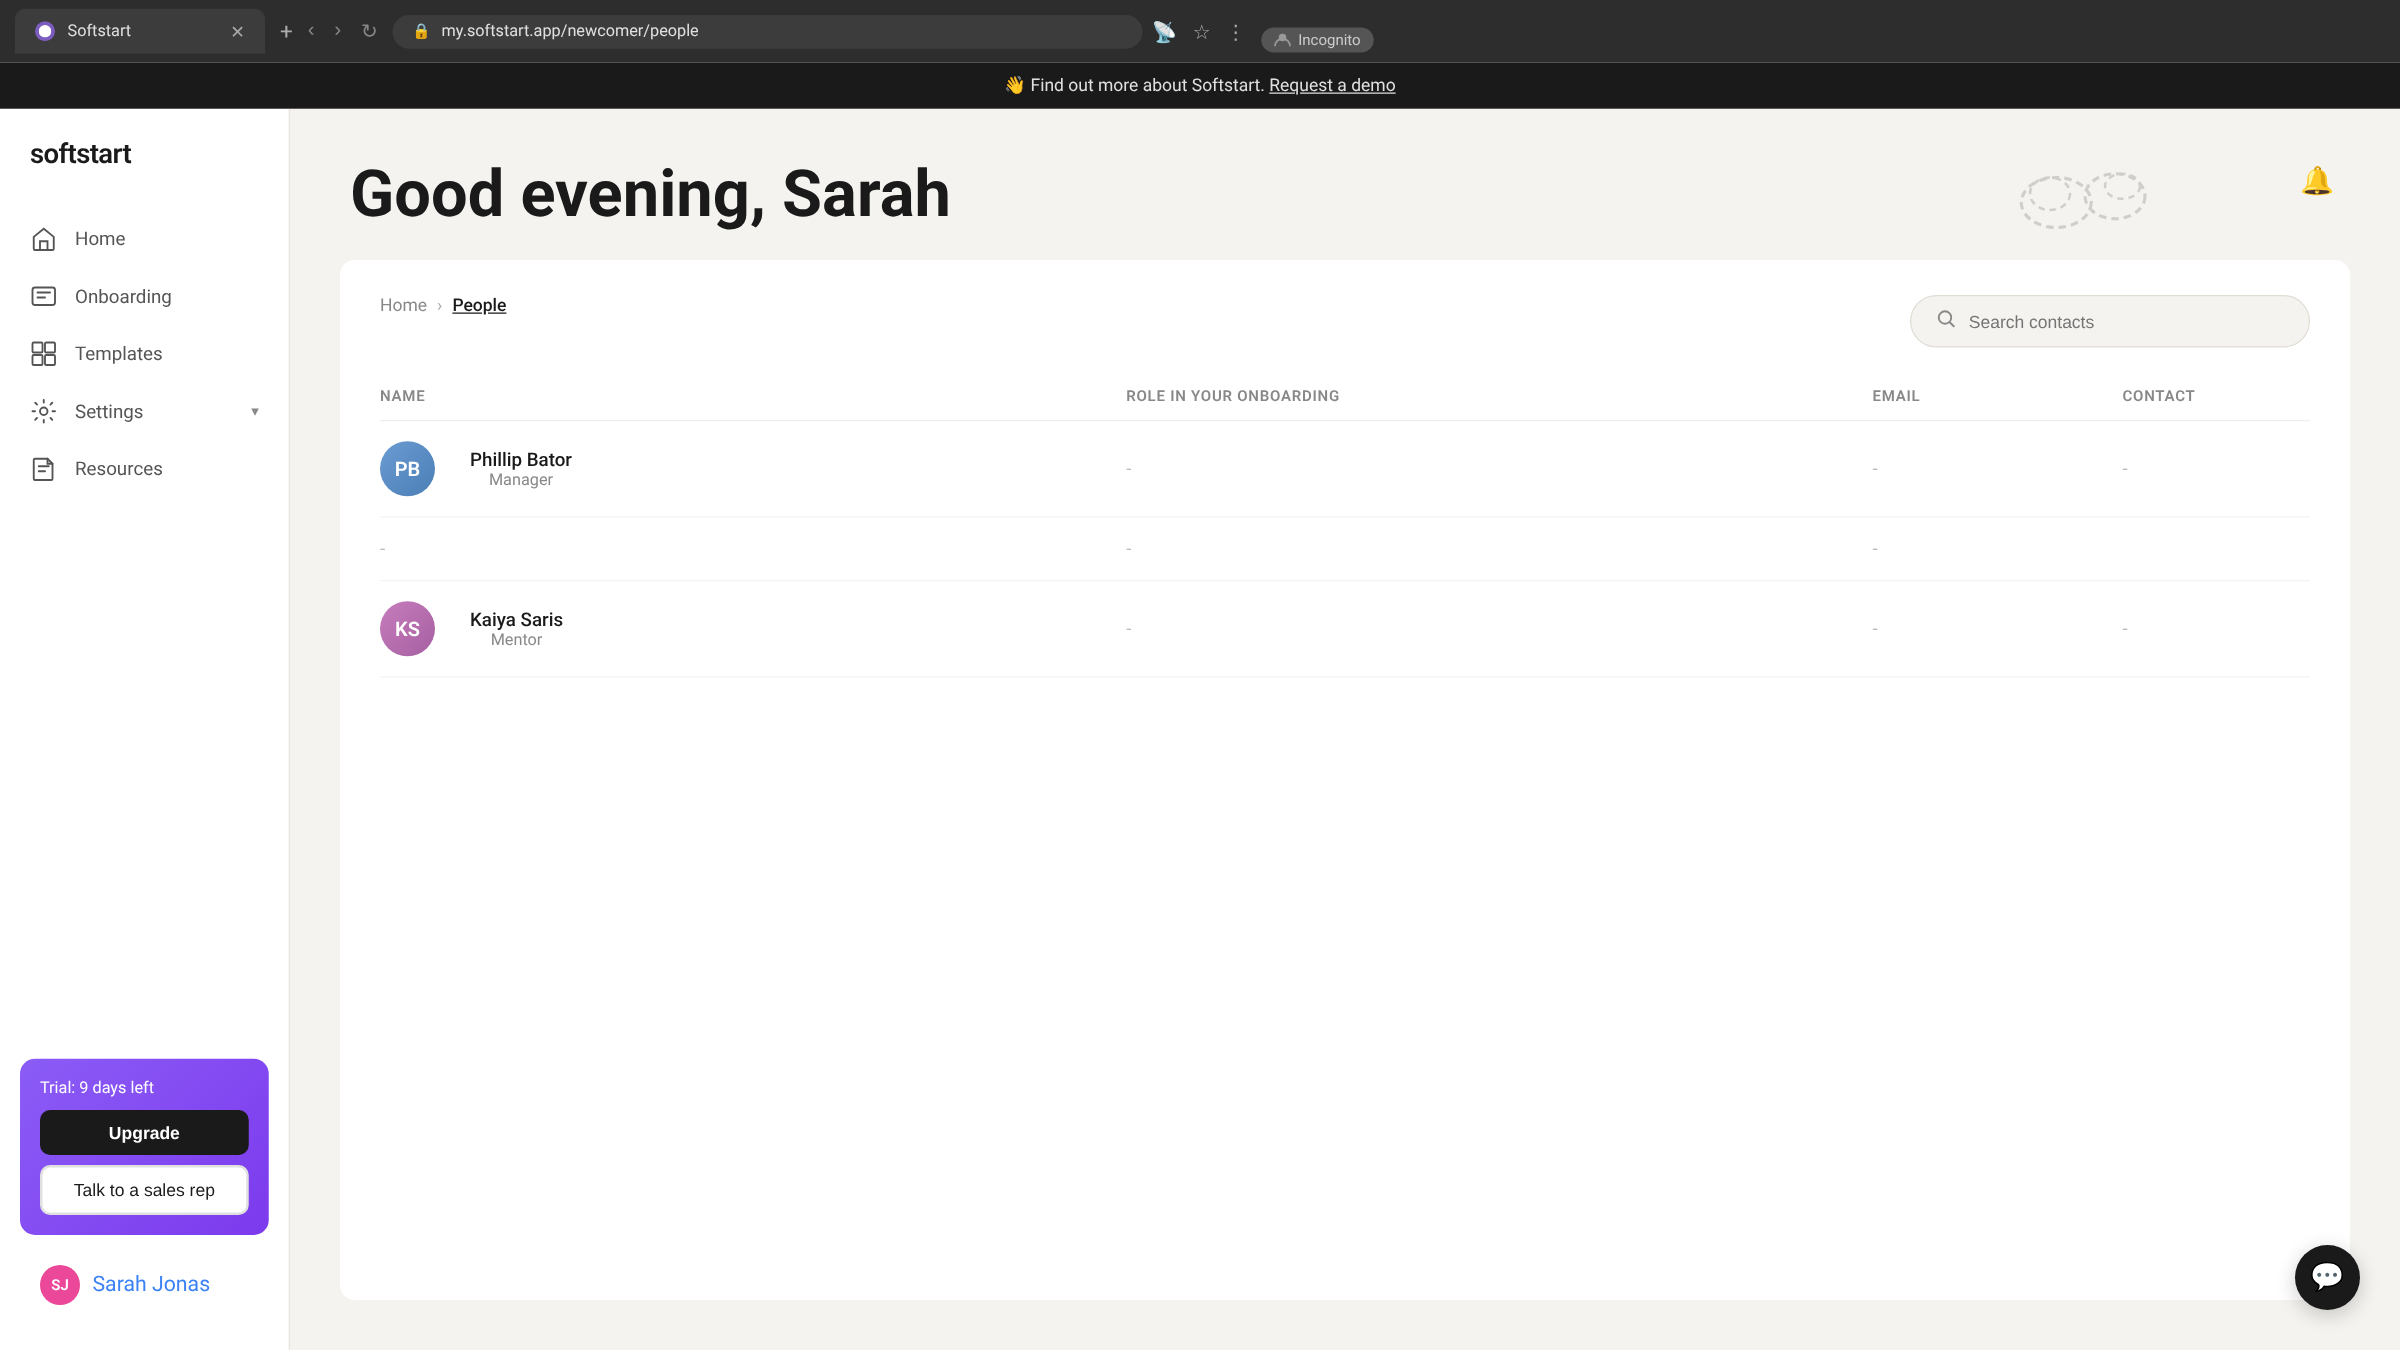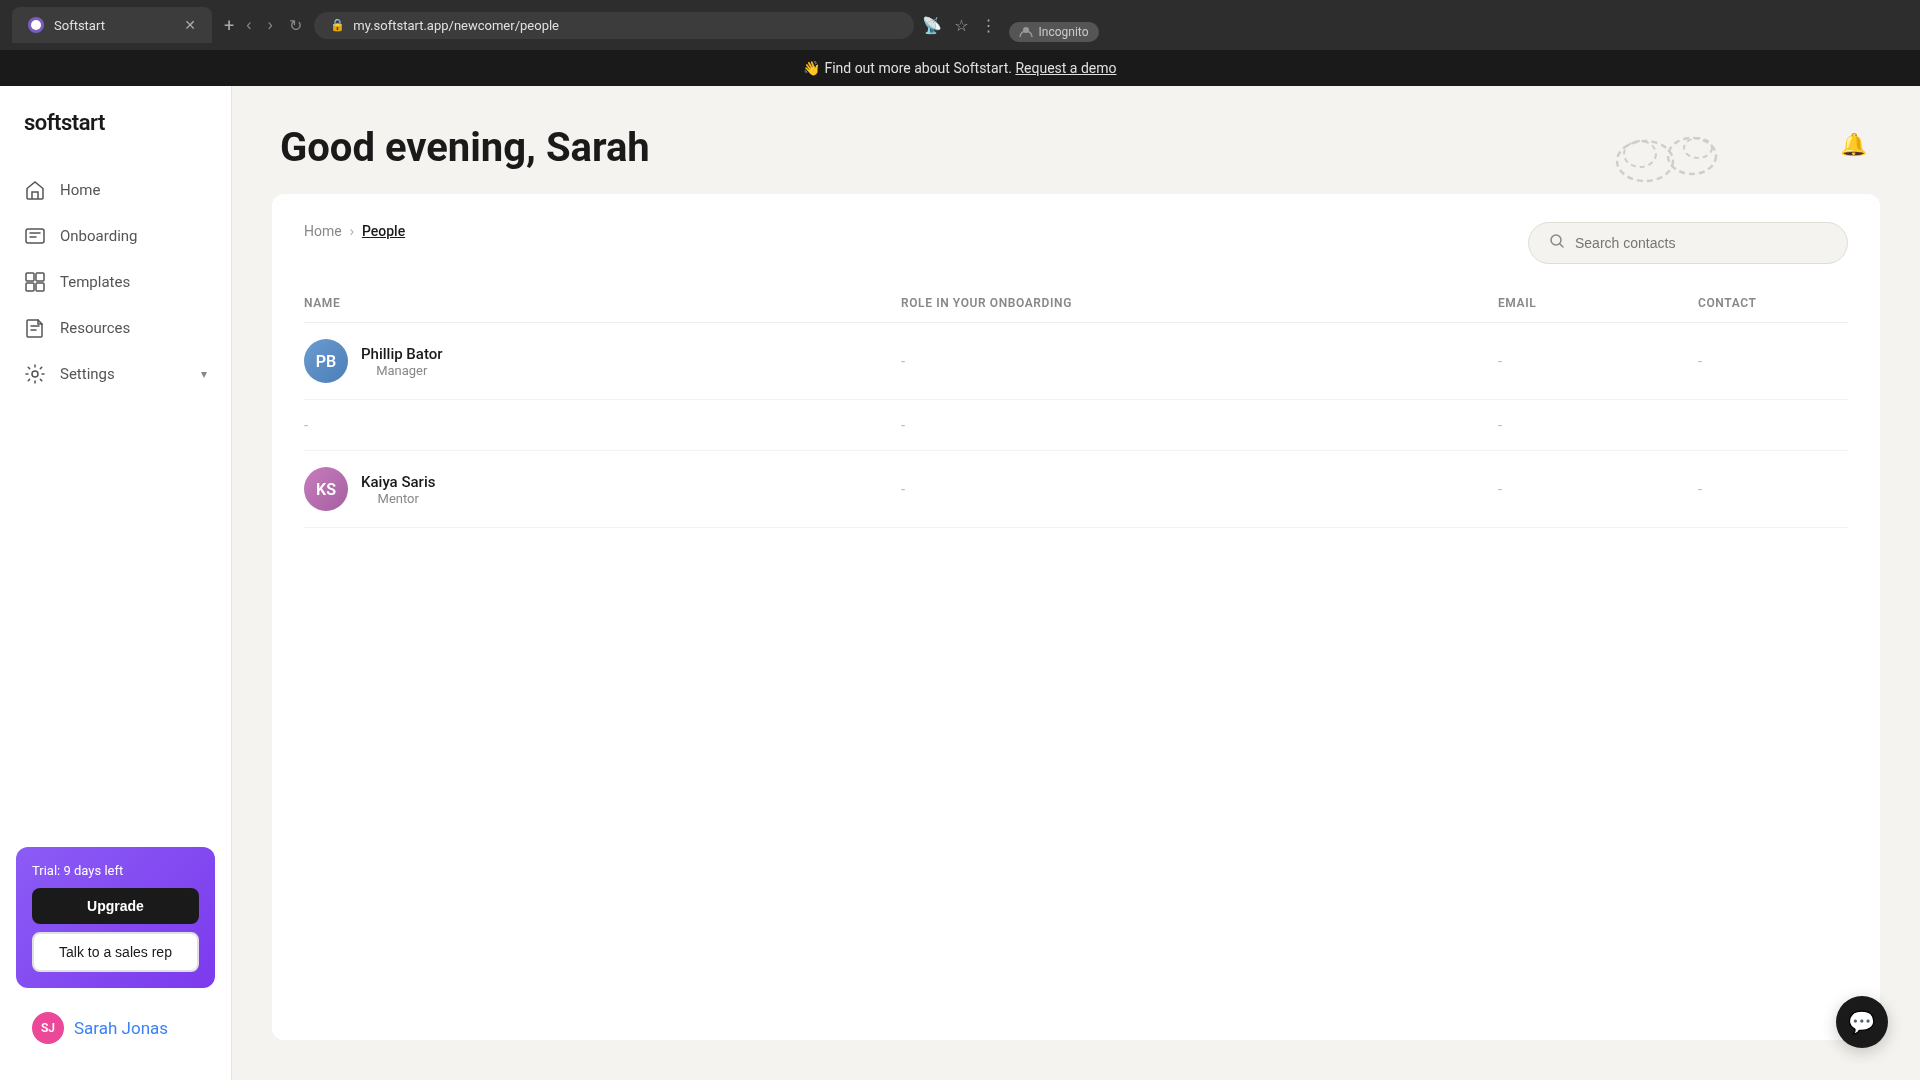--- a/index.html
+++ b/index.html
@@ -44,39 +44,39 @@
     .talk-btn { width: 100%; background: #fff; color: #1a1a1a; border: 2px solid #e0e0e0; border-radius: 8px; padding: 10px; font-size: 14px; font-weight: 500; cursor: pointer; }
     .user-item { display: flex; align-items: center; gap: 10px; padding: 12px 16px; }
     .user-avatar { width: 32px; height: 32px; border-radius: 50%; background: #ec4899; display: flex; align-items: center; justify-content: center; color: #fff; font-size: 12px; font-weight: 600; flex-shrink: 0; }
     .user-name { font-size: 17px; color: #3b82f6; }
 
     
     .main-content { flex: 1; display: flex; flex-direction: column; overflow: hidden; background: #f5f3ef; }
 
     
     .page-header { padding: 40px 48px 24px; display: flex; align-items: flex-start; justify-content: space-between; position: relative; }
-    .greeting { font-size: 40px; font-weight: 700; color: #1a1a1a; line-height: 1.1; }
+    .greeting { font-size: 52px; font-weight: 700; color: #1a1a1a; line-height: 1.1; }
     .header-decoration { position: absolute; right: 200px; top: 30px; display: flex; gap: 16px; opacity: 0.4; }
     .bell-icon { width: 36px; height: 36px; cursor: pointer; color: #555; font-size: 22px; display: flex; align-items: center; justify-content: center; }
 
     
     .people-section { flex: 1; background: #fff; margin: 0 40px 40px; border-radius: 12px; padding: 28px 32px; overflow: auto; }
     .breadcrumb { display: flex; align-items: center; gap: 8px; margin-bottom: 24px; font-size: 14px; color: #888; }
     .breadcrumb-link { color: #888; cursor: pointer; }
     .breadcrumb-sep { color: #aaa; }
     .breadcrumb-current { color: #1a1a1a; font-weight: 500; text-decoration: underline; cursor: pointer; }
     .search-box { display: flex; align-items: center; gap: 10px; background: #f5f3ef; border-radius: 24px; padding: 10px 20px; min-width: 320px; border: 1px solid #e0ddd5; }
     .search-icon-svg { color: #888; font-size: 16px; flex-shrink: 0; }
     .search-input { background: none; border: none; outline: none; font-size: 14px; color: #888; width: 100%; }
 
     .contacts-table { width: 100%; }
     .table-header { display: grid; grid-template-columns: 1fr 1fr 200px 150px; padding: 8px 0 12px; border-bottom: 1px solid #eee; }
     .table-header-cell { font-size: 12px; font-weight: 600; color: #888; text-transform: uppercase; letter-spacing: 0.05em; }
     .table-row { display: grid; grid-template-columns: 1fr 1fr 200px 150px; padding: 16px 0; border-bottom: 1px solid #f5f3ef; align-items: center; }
-    .contact-info { display: flex; align-items: center; gap: 13px; }
+    .contact-info { display: flex; align-items: center; gap: 28px; }
     .contact-avatar { width: 44px; height: 44px; border-radius: 50%; object-fit: cover; flex-shrink: 0; overflow: hidden; display: flex; align-items: center; justify-content: center; font-size: 16px; font-weight: 600; color: #fff; }
     .contact-name { font-size: 15px; font-weight: 500; color: #1a1a1a; }
     .contact-role { font-size: 13px; color: #888; text-align: center; }
     .table-cell { font-size: 15px; color: #bbb; }
 
     
     .chat-btn { position: fixed; bottom: 32px; right: 32px; width: 52px; height: 52px; border-radius: 50%; background: #1a1a1a; display: flex; align-items: center; justify-content: center; cursor: pointer; box-shadow: 0 4px 16px rgba(0,0,0,0.2); }
     .chat-btn-icon { color: #fff; font-size: 22px; }
 
     
@@ -159,35 +159,35 @@
             <rect x="12" y="2" width="8" height="8" rx="1" stroke="#555" stroke-width="1.5"></rect>
             <rect x="2" y="12" width="8" height="8" rx="1" stroke="#555" stroke-width="1.5"></rect>
             <rect x="12" y="12" width="8" height="8" rx="1" stroke="#555" stroke-width="1.5"></rect>
           </svg>
         </div>
         <span class="nav-item-label">Templates</span>
       </div>
       <div class="nav-item">
         <div class="nav-icon">
           <svg width="22" height="22" viewBox="0 0 22 22" fill="none">
+            <circle cx="11" cy="11" r="3" stroke="#555" stroke-width="1.5"></circle>
+            <path d="M11 2v2M11 18v2M2 11h2M18 11h2M4.22 4.22l1.42 1.42M16.36 16.36l1.42 1.42M4.22 17.78l1.42-1.42M16.36 5.64l1.42-1.42" stroke="#555" stroke-width="1.5" stroke-linecap="round"></path>
+          </svg>
+        </div>
+        <span class="nav-item-label">Settings</span>
+        <span class="nav-chevron">▾</span>
+      </div>
+      <div class="nav-item">
+        <div class="nav-icon">
+          <svg width="22" height="22" viewBox="0 0 22 22" fill="none">
             <path d="M4 3h10l4 4v12a1 1 0 01-1 1H4a1 1 0 01-1-1V4a1 1 0 011-1z" stroke="#555" stroke-width="1.5"></path>
             <path d="M14 3v4h4M7 9h8M7 13h5" stroke="#555" stroke-width="1.5" stroke-linecap="round"></path>
           </svg>
         </div>
         <span class="nav-item-label">Resources</span>
-      </div>
-      <div class="nav-item">
-        <div class="nav-icon">
-          <svg width="22" height="22" viewBox="0 0 22 22" fill="none">
-            <circle cx="11" cy="11" r="3" stroke="#555" stroke-width="1.5"></circle>
-            <path d="M11 2v2M11 18v2M2 11h2M18 11h2M4.22 4.22l1.42 1.42M16.36 16.36l1.42 1.42M4.22 17.78l1.42-1.42M16.36 5.64l1.42-1.42" stroke="#555" stroke-width="1.5" stroke-linecap="round"></path>
-          </svg>
-        </div>
-        <span class="nav-item-label">Settings</span>
-        <span class="nav-chevron">▾</span>
       </div>
     </nav>
 
     <div class="sidebar-bottom">
       <div class="trial-box">
         <div class="trial-text">Trial: 9 days left</div>
         <button class="upgrade-btn">Upgrade</button>
         <button class="talk-btn">Talk to a sales rep</button>
       </div>
       <div class="user-item">

